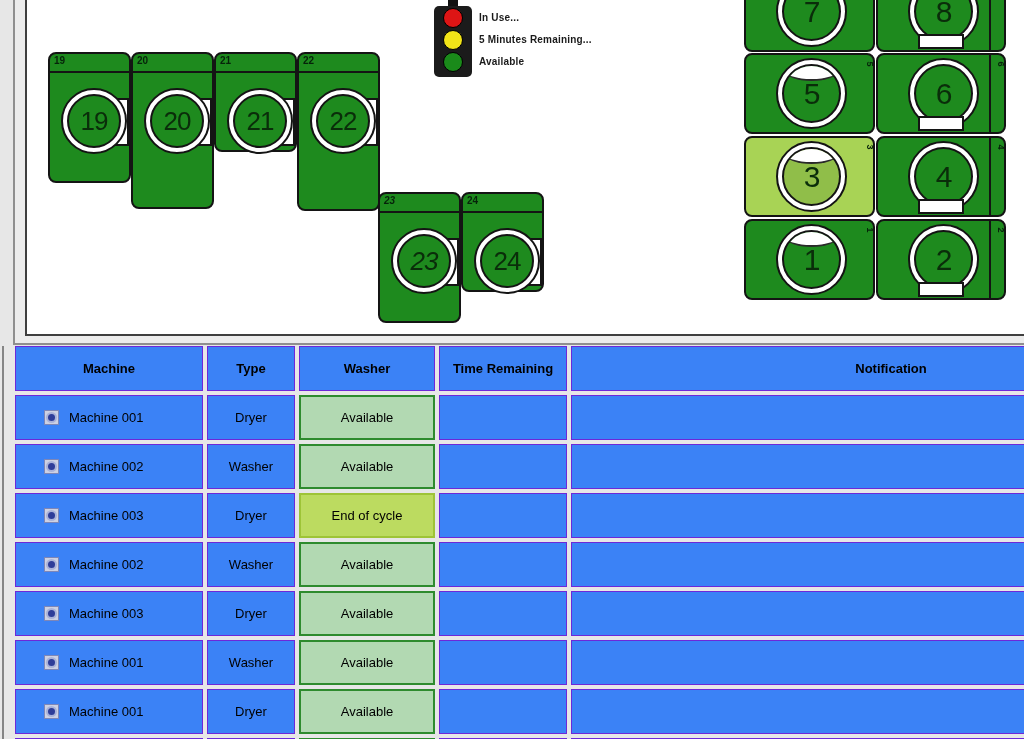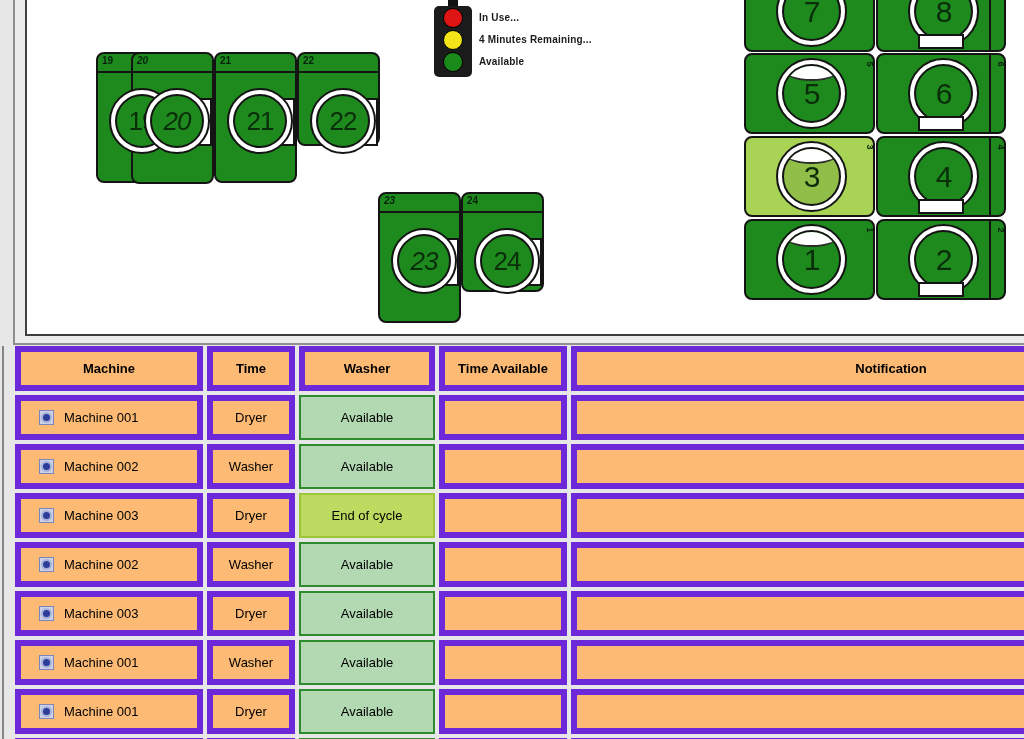--- a/index.html
+++ b/index.html
@@ -72,76 +72,76 @@
     font-size:10px;font-weight:bold;color:#1a1a1a;letter-spacing:.2px;
   }
   .legend-label.g1{top:12px}.legend-label.g2{top:34px}.legend-label.g3{top:56px}
   
   .table-frame{position:absolute;left:2px;top:346px;bottom:-5px;width:2px;background:#858585;z-index:1}
   .laundry-table{
     position:absolute;left:11px;top:342px;z-index:2;
     border-collapse:separate;border-spacing:4px;table-layout:fixed;width:1204px;
   }
   .cell{
-    box-sizing:border-box;background:#fdba74;border:6px solid #6d28d9;height:45px;
+    box-sizing:border-box;background:#3b82f6;border:1px solid #6d28d9;height:45px;
     font-size:13px;color:#000;text-align:center;vertical-align:middle;overflow:hidden;
   }
   th.cell{font-weight:bold}
   .scell.st-av{background:#b2d9b2;border:2px solid #2e8b2e}
   .scell.st-eoc{background:#bcdb60;border:2px solid #9ec437}
-  .mc{display:flex;align-items:center;padding-left:17px;text-align:left}
+  .mc{display:flex;align-items:center;padding-left:27px;text-align:left}
   .m-icon{
     width:15px;height:15px;box-sizing:border-box;background:#cdd1e3;
     border:1px solid #7d86b8;display:inline-flex;align-items:center;
     justify-content:center;margin-right:10px;flex:none;
   }
   .m-dot{width:7px;height:7px;border-radius:50%;background:#2e3d99;box-shadow:0 0 0 2px #a9b2da}
 </style>
 </head>
 <body>
 
 <div class="map-frame"></div>
 <div class="map-canvas"></div>
 
 <div class="machines-layer">
 
-<div class="machine mv st-available" style="left: 48px; top: 52px; width: 83px; height: 131px; margin-left: 48px;">
+<div class="machine mv st-available" style="left: 48px; top: 52px; width: 83px; height: 131px;">
       <div class="strip">
         <span class="strip-label">19</span>
       </div>
       <div class="srect"></div>
       <div class="door">
         <div class="door-in">
           <span class="num">19</span>
         </div>
       </div>
     </div>
-    <div class="machine mv st-available" style="left: 131px; top: 52px; width: 83px; height: 132px; font-style: italic;">
+    <div class="machine mv st-available" style="left: 131px; top: 52px; width: 83px; height: 157px;">
       <div class="strip">
         <span class="strip-label">20</span>
       </div>
       <div class="srect"></div>
       <div class="door">
         <div class="door-in">
           <span class="num">20</span>
         </div>
       </div>
     </div>
-    <div class="machine mv st-available" style="left: 214px; top: 52px; width: 83px; height: 131px;">
+    <div class="machine mv st-available" style="left: 214px; top: 52px; width: 83px; height: 100px;">
       <div class="strip">
         <span class="strip-label">21</span>
       </div>
       <div class="srect"></div>
       <div class="door">
         <div class="door-in">
           <span class="num">21</span>
         </div>
       </div>
     </div>
-    <div class="machine mv st-available" style="left: 297px; top: 52px; width: 83px; height: 94px;">
+    <div class="machine mv st-available" style="left: 297px; top: 52px; width: 83px; height: 159px;">
       <div class="strip">
         <span class="strip-label">22</span>
       </div>
       <div class="srect"></div>
       <div class="door">
         <div class="door-in">
           <span class="num">22</span>
         </div>
       </div>
     </div>
@@ -242,38 +242,38 @@
     </div>
   </div>
 
 <div class="tl-stem"></div>
 <div class="traffic-light">
   <div class="light l1" style="background: rgb(221, 21, 21);"></div>
   <div class="light l2" style="background: rgb(242, 228, 24);"></div>
   <div class="light l3" style="background: rgb(26, 138, 26);"></div>
 </div>
 <div class="legend-label g1">In Use...</div>
-<div class="legend-label g2">4 Minutes Remaining...</div>
+<div class="legend-label g2">5 Minutes Remaining...</div>
 <div class="legend-label g3">Available</div>
 
 <div class="table-frame"></div>
 <table class="laundry-table">
   <colgroup>
     <col style="width:188px">
       <col style="width:88px">
       <col style="width:136px">
     <col style="width:128px">
       <col style="width:640px">
   </colgroup>
   <thead>
     <tr>
       <th class="cell">Machine</th>
-      <th class="cell">Time</th>
+      <th class="cell">Type</th>
       <th class="cell">Washer</th>
-      <th class="cell">Time Available</th>
+      <th class="cell">Time Remaining</th>
       <th class="cell">Notification</th>
     </tr>
   </thead>
   <tbody>
       <tr>
         <td class="cell">
           <div class="mc">
             <span class="m-icon">
               <span class="m-dot"></span>
             </span>

